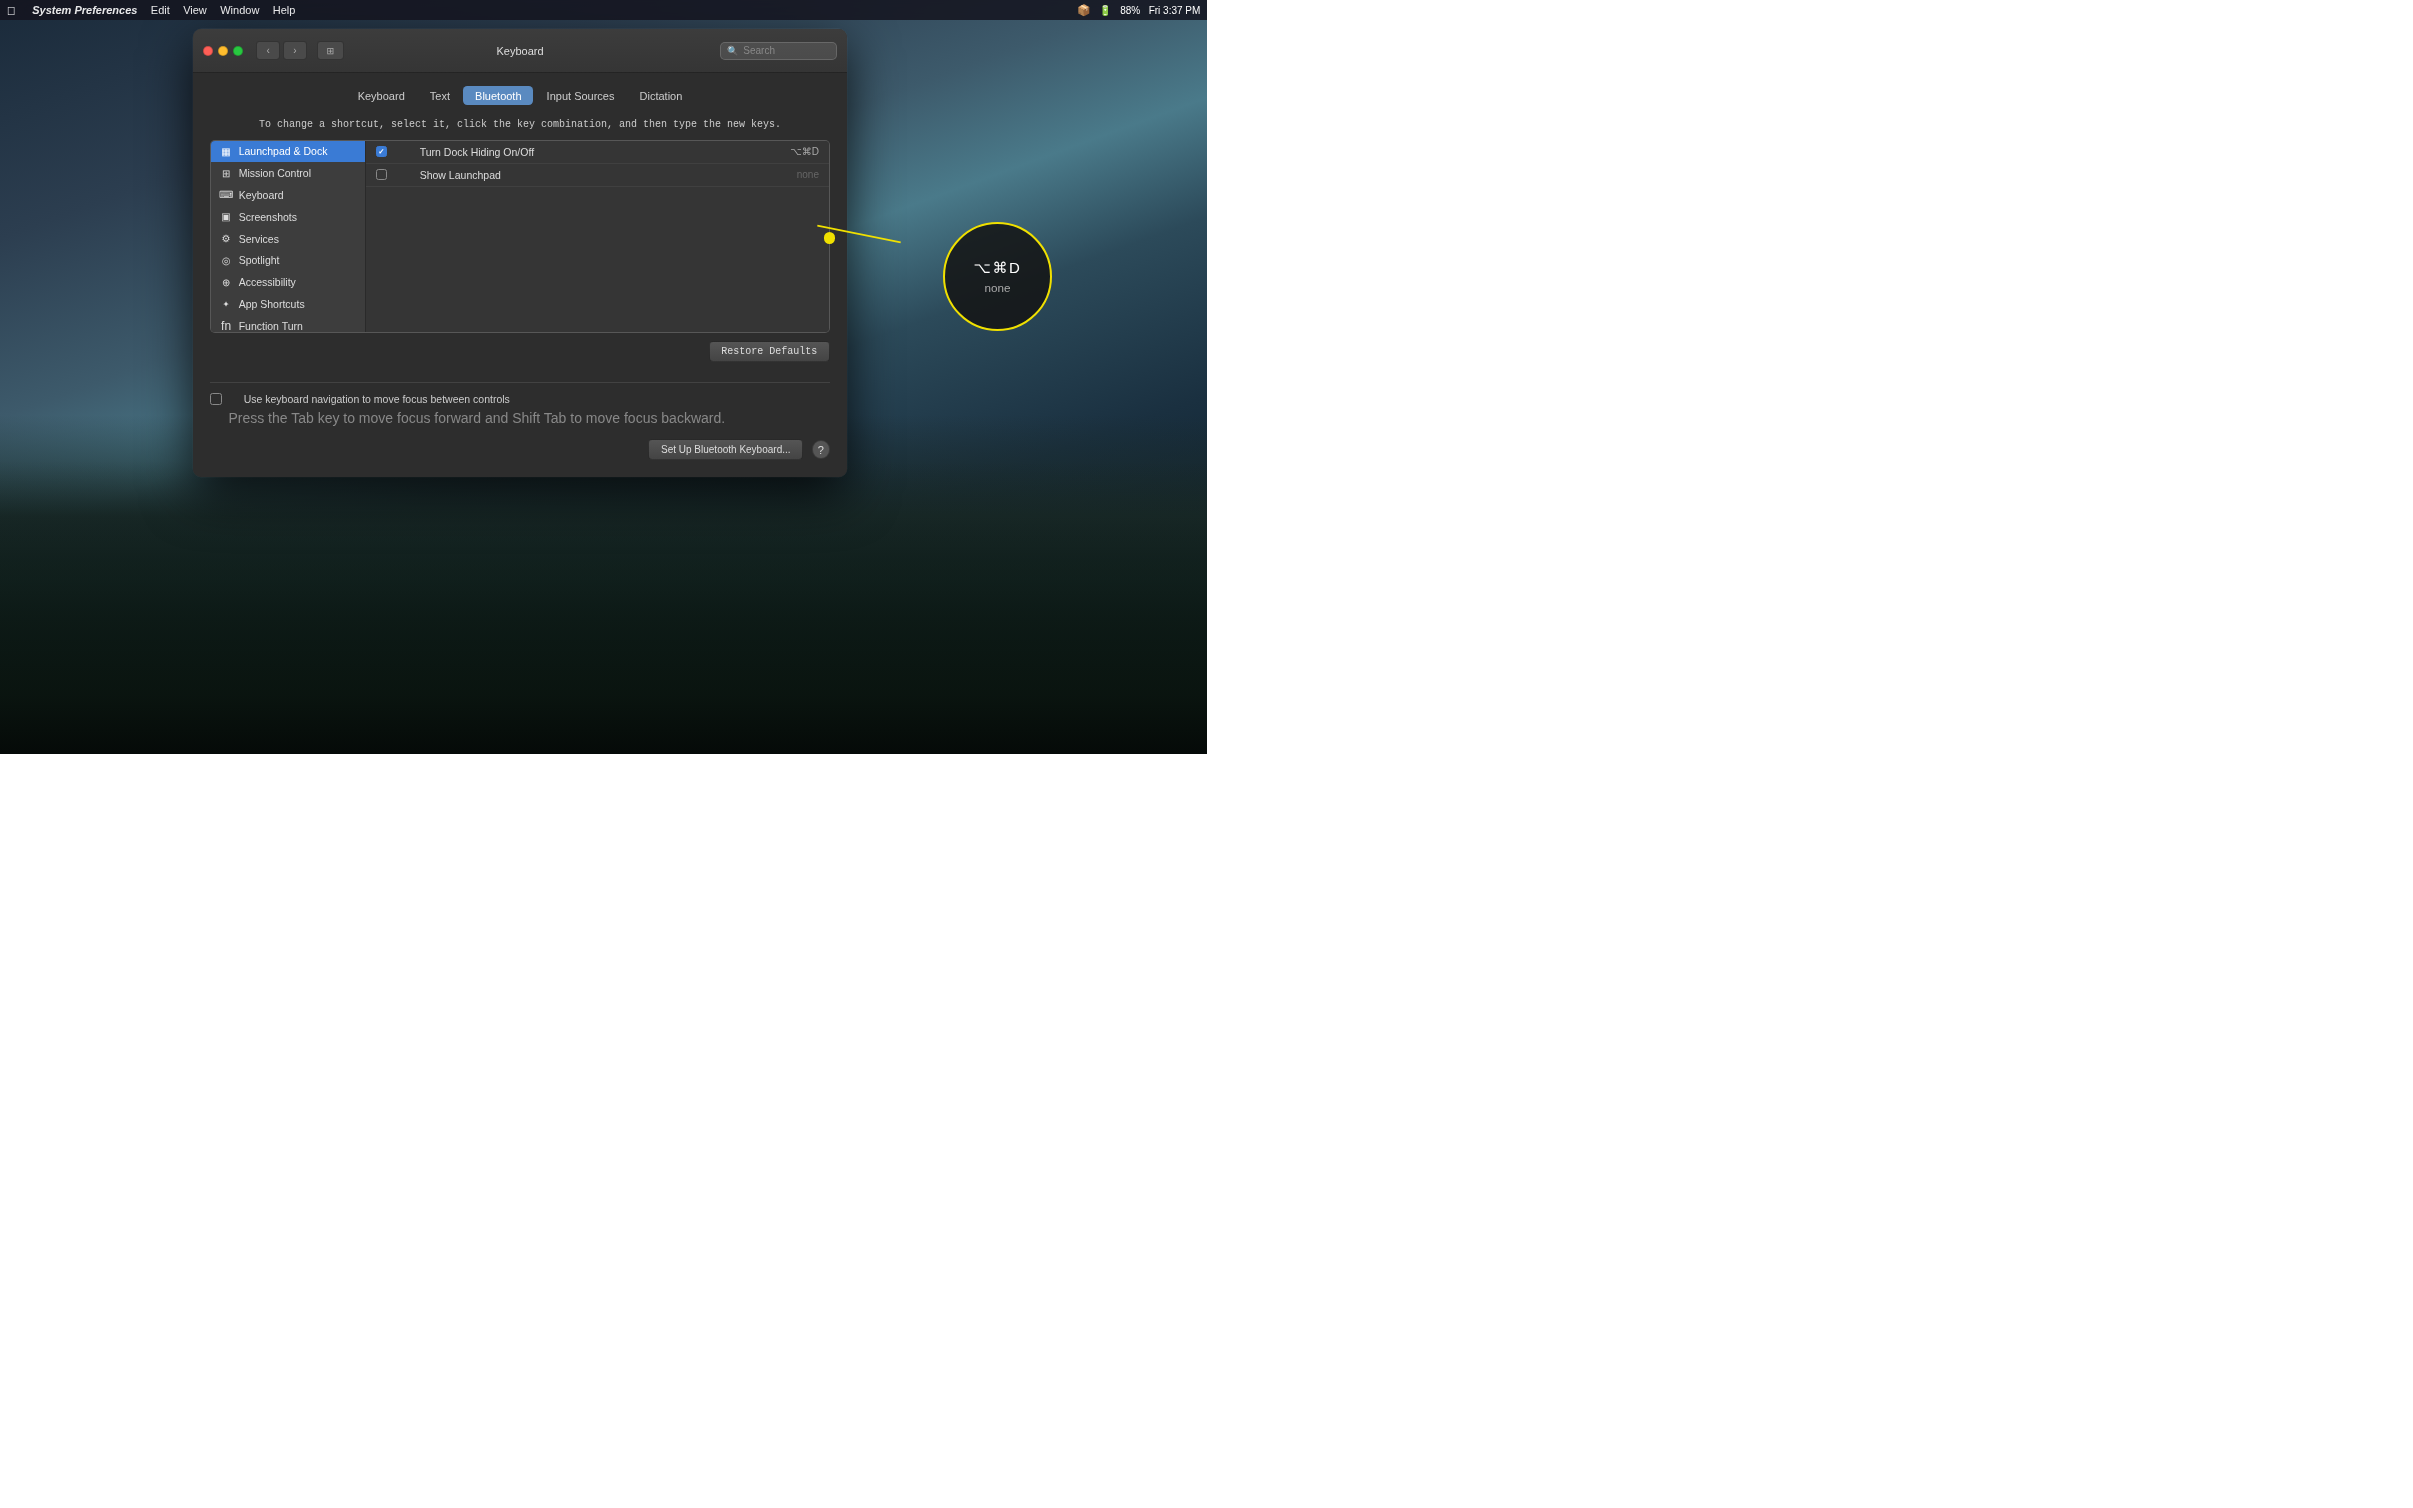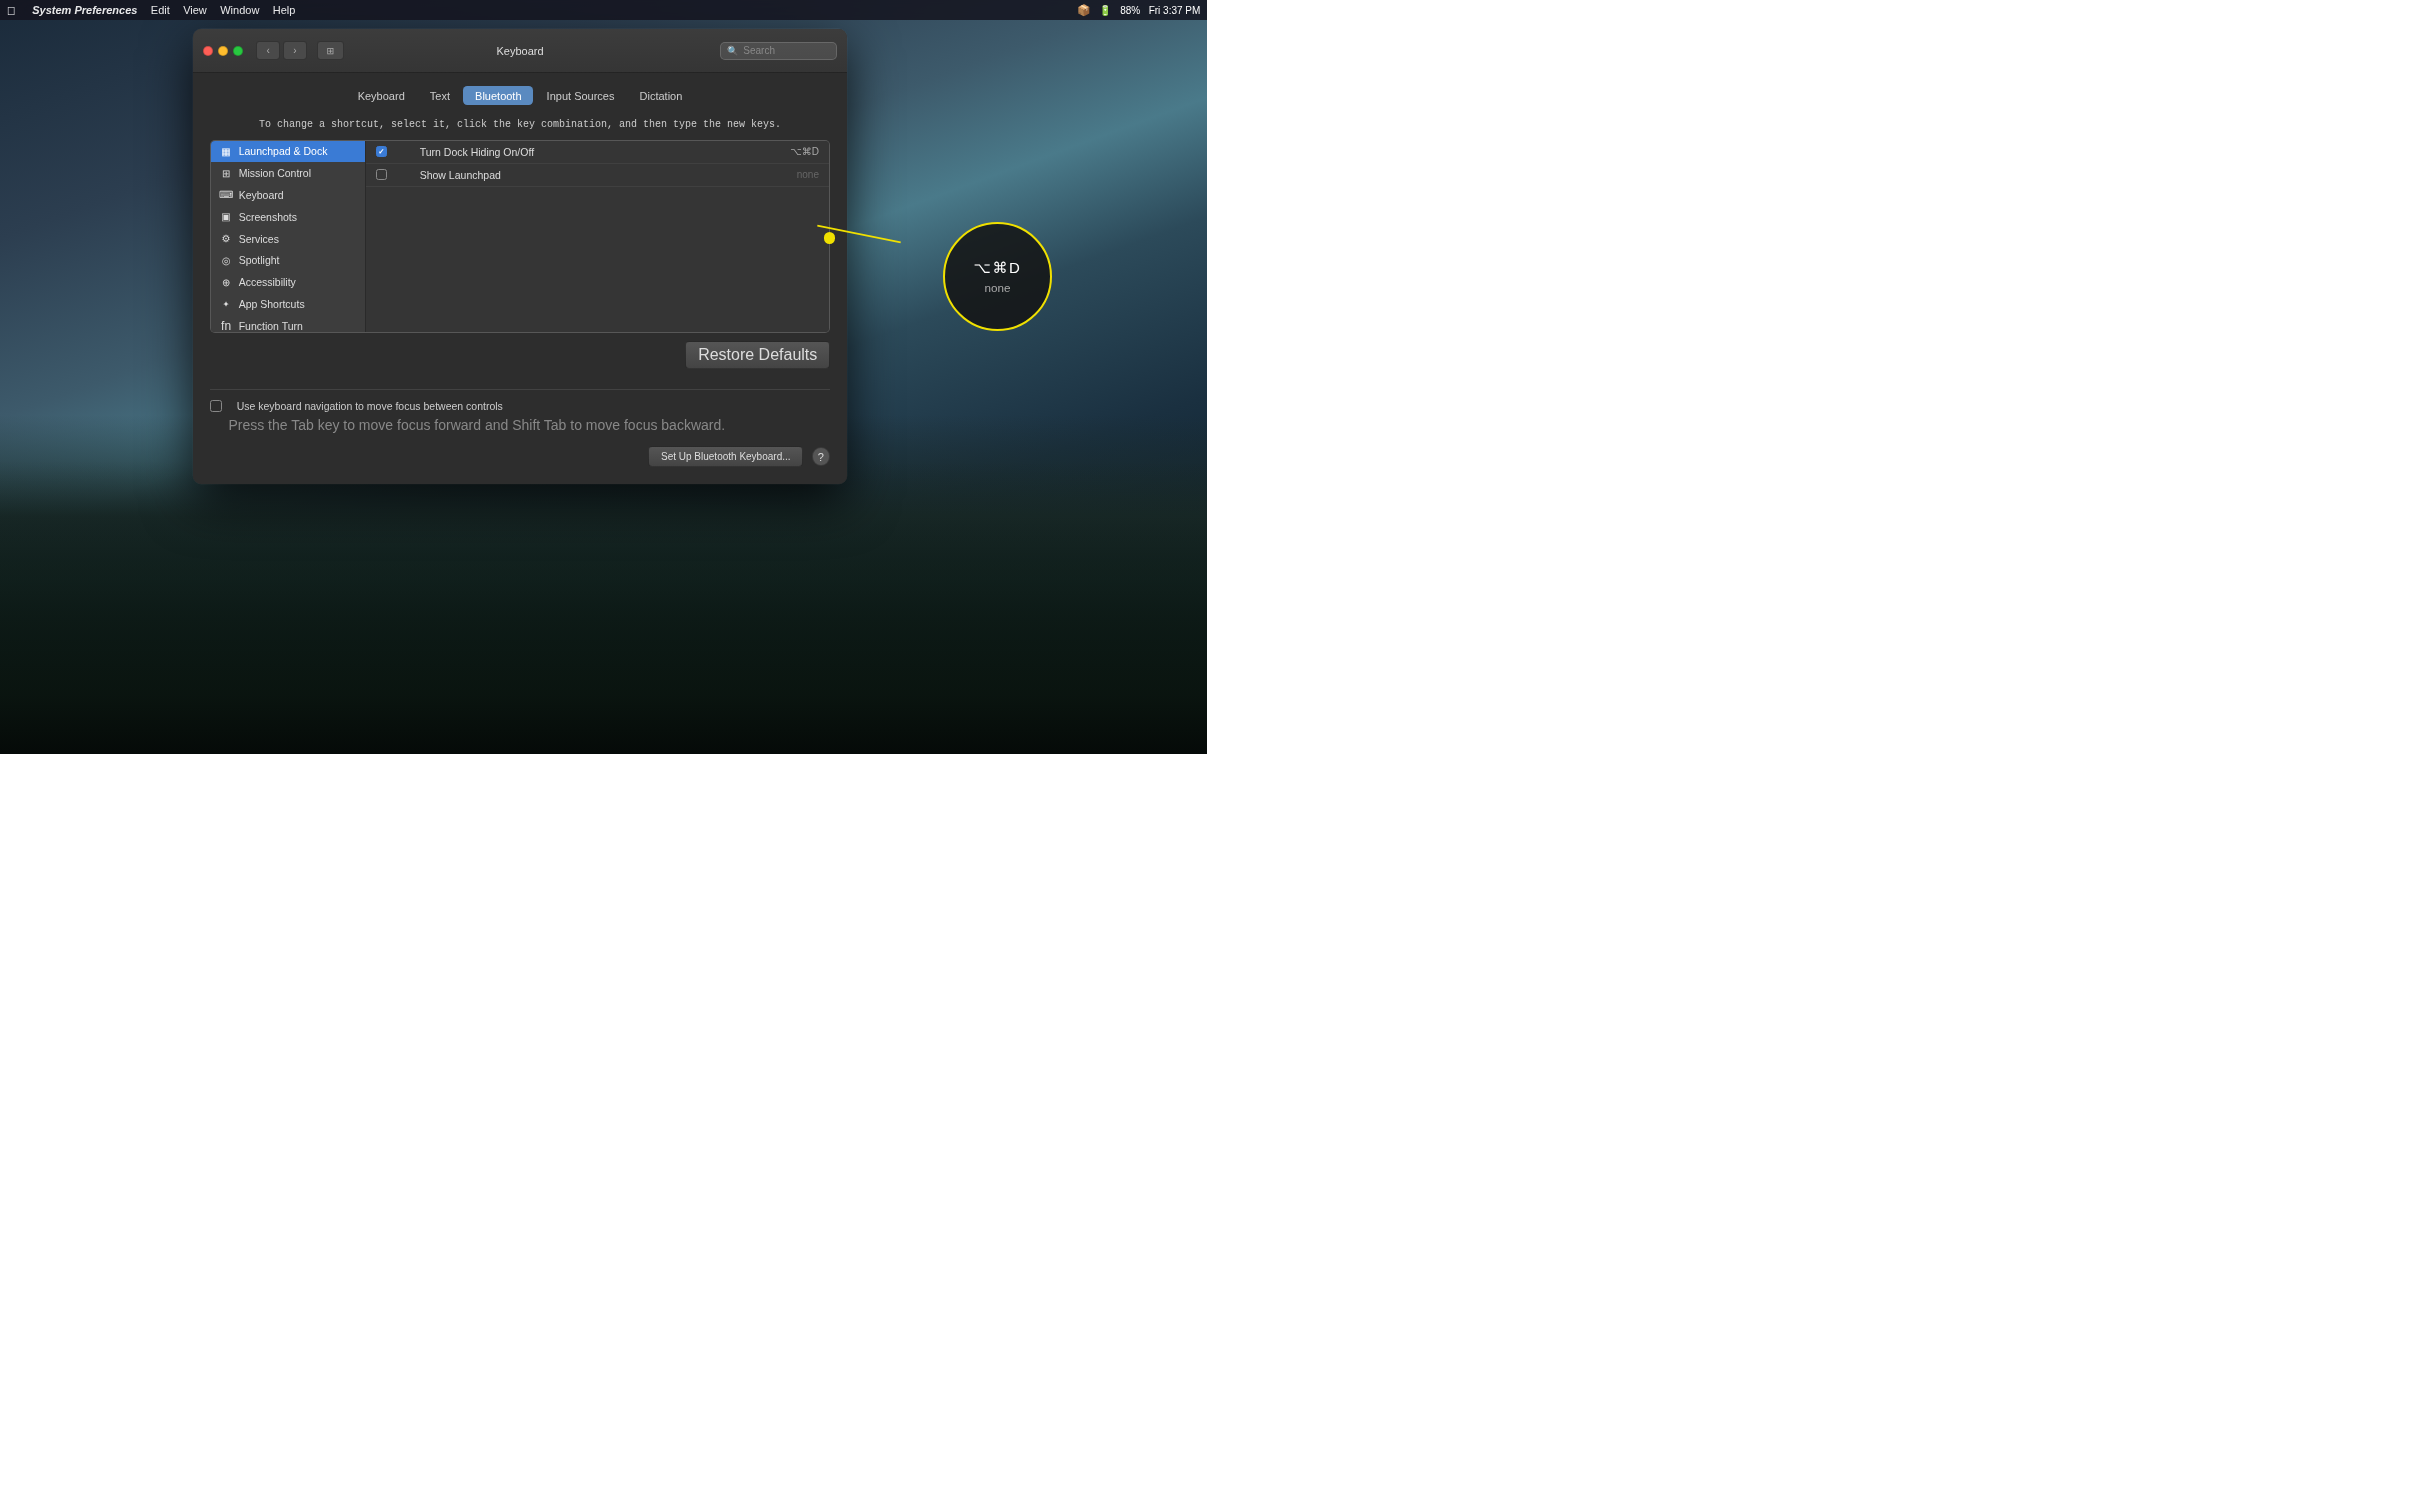--- a/index.html
+++ b/index.html
@@ -337,39 +337,40 @@
 
     
     .restore-row {
       display: flex;
       justify-content: flex-end;
       margin-top: 8.4px;
     }
 
     .restore-btn {
       padding: 4.2px 11.7px;
-      font-size: 16px;
+      font-size: 10px;
       background: linear-gradient(180deg, #555 0%, #444 100%);
       color: #ddd;
       border: 0.4px solid rgba(0,0,0,0.4);
       border-radius: 4.2px;
       cursor: pointer;
+      font-family: Liberation Mono, monospace;
     }
 
     
     .bottom-options {
       margin-top: 20px;
       padding-top: 10px;
       border-top: 0.8px solid rgba(255,255,255,0.1);
     }
 
     .checkbox-row {
       display: flex;
       align-items: center;
-      gap: 15px;
+      gap: 22px;
       margin-bottom: 4.2px;
     }
 
     .option-checkbox {
       width: 11.7px;
       height: 11.7px;
       border: 0.8px solid #888;
       border-radius: 2.5px;
       background: transparent;
       flex-shrink: 0;

